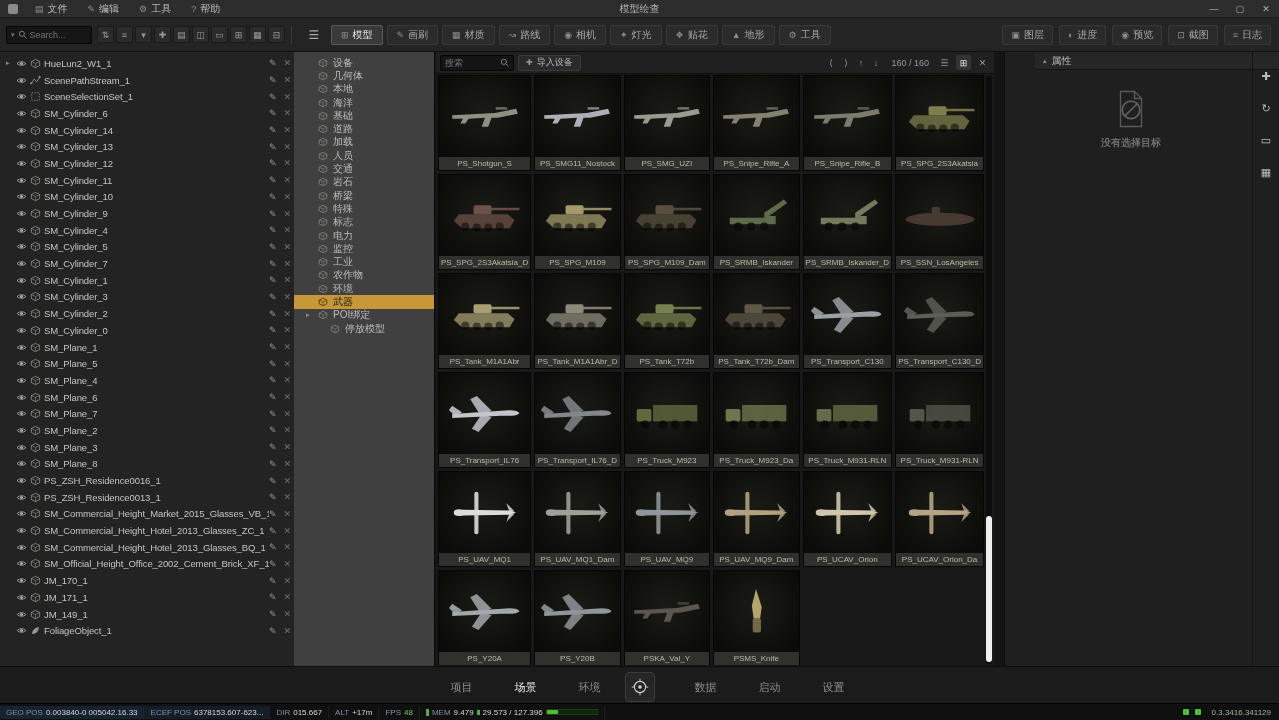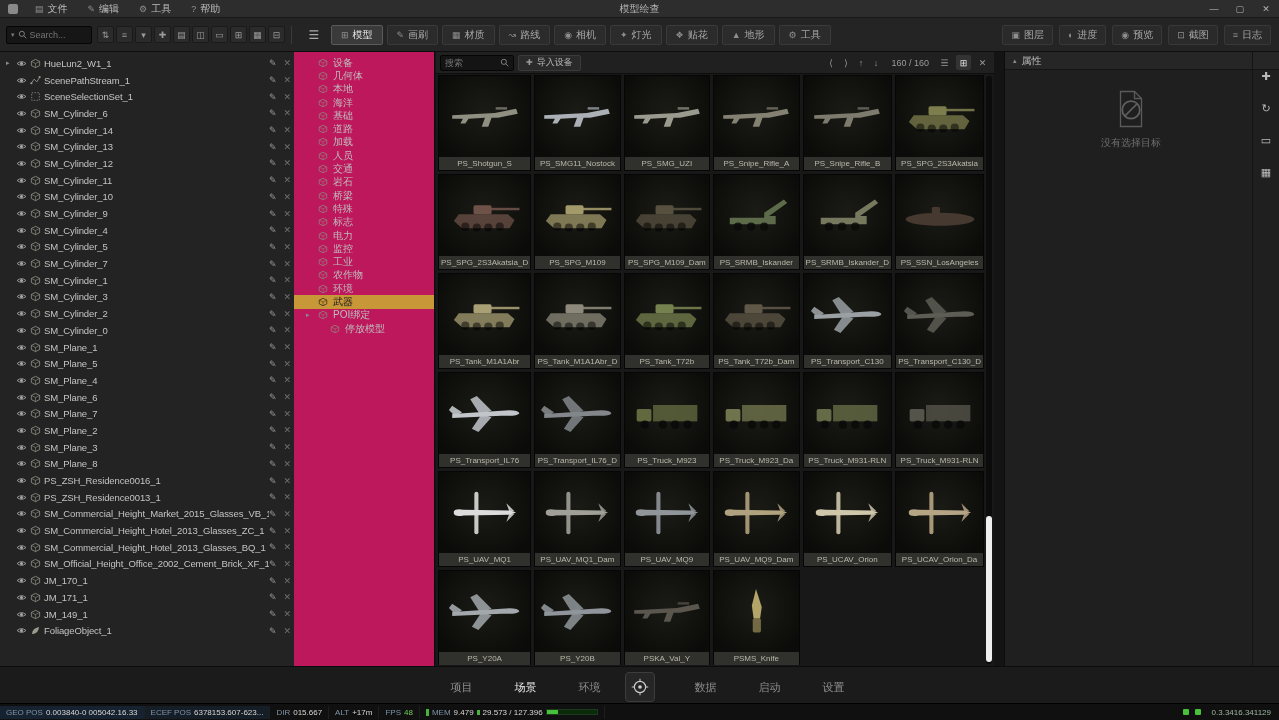--- a/index.html
+++ b/index.html
@@ -43,21 +43,21 @@
   .tree-row { display:flex; align-items:center; height:16.7px; padding:0 4px 0 6px; }
   .arrow-cell { width:10px; font-size:7px; color:#8a8a8a; flex:none; }
   .has-arrow .arrow-cell::before { content:"▸"; }
   .tree-row .mi { margin-right:3px; }
   .tree-label { flex:1; min-width:0; white-space:nowrap; overflow:hidden; font-size:9.5px; color:#c4c4c4; letter-spacing:-0.1px; }
   .row-actions { display:flex; gap:7px; flex:none; }
   .act { font-size:9px; color:#9a9a9a; }
   .act.x { color:#6f6f6f; }
 
   
-  .cat-panel { position:absolute; top:52px; left:294px; width:141px; bottom:54px; background:#be185d; border-right:1px solid #0c0c0c; padding-top:4px; overflow:hidden; }
+  .cat-panel { position:absolute; top:52px; left:294px; width:141px; bottom:54px; background:#404040; border-right:1px solid #0c0c0c; padding-top:4px; overflow:hidden; }
   .cat-row { display:flex; align-items:center; gap:5px; height:13.3px; padding:0 6px 0 12px; font-size:10px; color:#bdbdbd; }
   .cat-row .mi { width:10px; height:10px; color:#8f8f83; }
   .cat-row.selected { background:#c79738; color:#1c1c1c; }
   .cat-row.selected .mi { color:#2c2410; }
   .cat-row.child { padding-left:24px; }
 
   
   .asset-panel { position:absolute; top:52px; left:436px; width:558px; bottom:54px; background:#181818; }
   .asset-header { height:22px; background:#202020; border-bottom:1px solid #0e0e0e; display:flex; align-items:center; padding:0 4px; gap:4px; }
   .asset-search { display:flex; align-items:center; width:74px; height:16px; background:#141414; border:1px solid #050505; border-radius:2px; padding:0 4px; gap:3px; }
@@ -70,23 +70,23 @@
   .asset-grid { position:absolute; top:23px; left:2px; right:10px; bottom:1px; display:grid; grid-template-columns:repeat(6,1fr); gap:3px; align-content:start; overflow:hidden; }
   .asset-card { height:96px; display:flex; flex-direction:column; background:#0e0e0c; border:1px solid #060606; }
   .thumb { flex:1; display:flex; align-items:center; justify-content:center; background:radial-gradient(ellipse at 50% 45%, #1b1b16 0%, #0b0b09 85%); }
   .thumb-svg { width:82px; height:54px; }
   .asset-label { height:13px; background:#30302c; font-size:8px; color:#b9b9ab; display:flex; align-items:center; justify-content:center; white-space:nowrap; overflow:hidden; padding:0 2px; }
   .vscroll-track { position:absolute; top:24px; bottom:2px; right:2px; width:6px; background:#0c0c0c; border-radius:3px; }
   .vscroll-thumb { position:absolute; bottom:2px; left:0; width:6px; height:146px; background:#efefef; border-radius:3px; }
 
   
   .right-panel { position:absolute; top:52px; left:1004px; right:0; bottom:54px; background:#1f1f1f; border-left:1px solid #0c0c0c; }
-  .prop-header { height:18px; display:flex; align-items:center; gap:5px; padding:0 8px; background:#262626; border-bottom:1px solid #141414; font-size:10px; color:#bdbdbd; }
+  .prop-header { height:18px; display:flex; align-items:center; gap:5px; padding:0 8px; background:#262626; border-bottom:1px solid #141414; font-size:10px; color:#bdbdbd;margin-left:30px; }
   .prop-header .chev2 { font-size:7px; color:#8a8a8a; }
-  .prop-empty { position:absolute; top:24px; left:6px; right:28px; display:flex; flex-direction:column; align-items:center; gap:6px; padding-top:12px; }
+  .prop-empty { position:absolute; top:24px; left:6px; right:28px; display:flex; flex-direction:column; align-items:center; gap:6px; padding-top:12px;font-weight:bold; }
   .prop-empty .etext { font-size:10px; color:#6e6e6e; }
   .side-strip { position:absolute; top:0; right:0; bottom:0; width:27px; border-left:1px solid #141414; display:flex; flex-direction:column; align-items:center; padding-top:16px; gap:16px; }
   .strip-btn { width:16px; height:16px; display:flex; align-items:center; justify-content:center; color:#b9b9b9; font-size:11px; }
 
   
   .bottom-bar { position:absolute; left:0; right:0; bottom:13px; height:41px; background:#1b1b1b; border-top:1px solid #0c0c0c; display:flex; align-items:center; justify-content:center; gap:22px; }
   .btab { font-size:11px; color:#8f8f8f; padding:4px 2px;margin-left:16px; }
   .btab.active { color:#e8e8e8;font-family:Liberation Mono, monospace; }
   .center-tool { width:30px; height:30px; border:1px solid #3d3d3d; border-radius:4px; background:#262626; display:flex; align-items:center; justify-content:center; }
 

